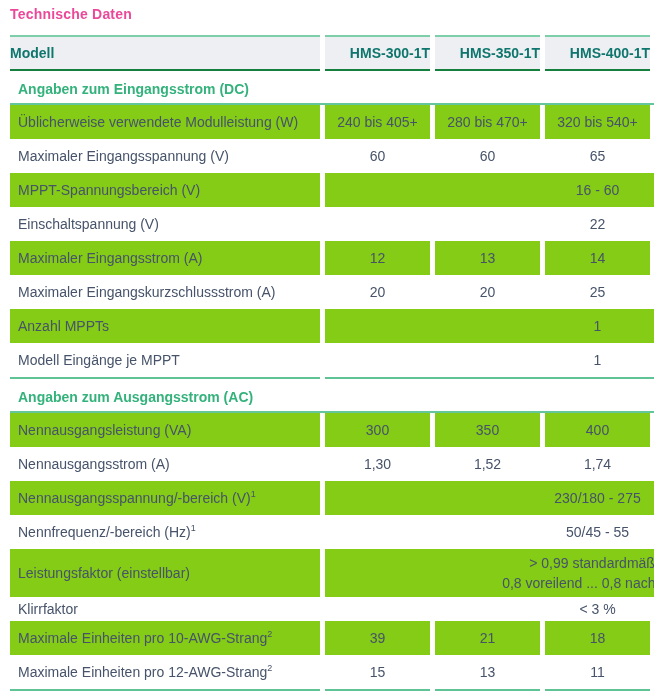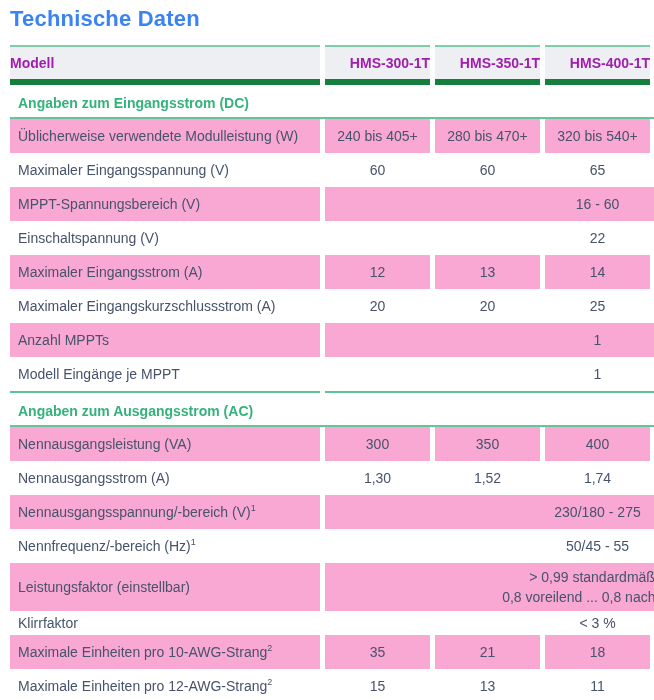--- a/index.html
+++ b/index.html
@@ -3,54 +3,54 @@
 <meta charset="utf-8">
 <style>
   html, body { margin: 0; padding: 0; background: #ffffff; }
   .screen {
     width: 654px; height: 700px; overflow: hidden; position: relative;
     background: #ffffff;
     font-family: "Liberation Sans", "DejaVu Sans", sans-serif;
     color: #46536a;
   }
   .page-title {
-    font-size: 22px; font-weight: bold; color: #3b82f6;
+    font-size: 14px; font-weight: bold; color: #ec4899;
     margin: 6px 0 13px 10px; letter-spacing: 0.2px;
   }
   table.spec {
     border-collapse: separate; border-spacing: 5px 0;
     width: 870px; table-layout: fixed; margin-left: 5px;
   }
   col.c-label { width: 310px; }
   col.c-val   { width: 105px; }
 
   
   tr.model-row th {
-    background: #edeff2; color: #a21caf; font-weight: bold; font-size: 14px;
-    border-top: 2px solid #7ccfa8; border-bottom: 6px solid #15803d;
+    background: #edeff2; color: #0f766e; font-weight: bold; font-size: 14px;
+    border-top: 2px solid #7ccfa8; border-bottom: 2px solid #15803d;
     height: 32px; vertical-align: middle; padding: 0;
   }
   th.model-label { text-align: left; padding-left: 8px; }
   th.model-name  { text-align: right; }
 
   
   td.section-title {
     background: #ffffff; color: #34b27b; font-weight: bold; font-size: 14px;
     text-align: left; padding: 10px 8px 6px 8px;
     border-bottom: 2px solid #64c79b; height: 16px; vertical-align: bottom;
   }
 
   
   td.lbl, td.val, td.merged {
     font-size: 14px; height: 34px; vertical-align: middle;
     background: transparent; padding: 0;
   }
   td.lbl { text-align: left; padding-left: 8px; padding-right: 4px; }
   td.val, td.merged { text-align: center; margin-top: 28px; }
-  tr.gray td { background: #f9a8d4; }
+  tr.gray td { background: #84cc16; }
   sup { font-size: 9px; line-height: 0; }
 
   tr.row-tall td { height: 44px; }
   tr.row-tall td.merged { line-height: 20px; font-size: 14px; padding: 2px 0; }
   tr.row-short td { height: 24px; }
   tr.section-end td { border-bottom: 2px solid #5ec496; }
 </style>
 </head>
 <body>
 
@@ -155,21 +155,21 @@
         <div>&gt; 0,99 standardmäßig</div>
         <div>0,8 voreilend ... 0,8 nacheilend</div>
       </td>
     </tr>
     <tr class="row-short">
       <td class="lbl">Klirrfaktor</td>
       <td class="merged" colspan="5">&lt; 3 %</td>
     </tr>
     <tr class="gray">
       <td class="lbl"><span>Maximale Einheiten pro 10-AWG-Strang</span><sup>2</sup></td>
-      <td class="val">35</td>
+      <td class="val">39</td>
       <td class="val">21</td>
       <td class="val">18</td>
 
     </tr>
     <tr class="section-end">
       <td class="lbl"><span>Maximale Einheiten pro 12-AWG-Strang</span><sup>2</sup></td>
       <td class="val">15</td>
       <td class="val">13</td>
       <td class="val">11</td>
 

